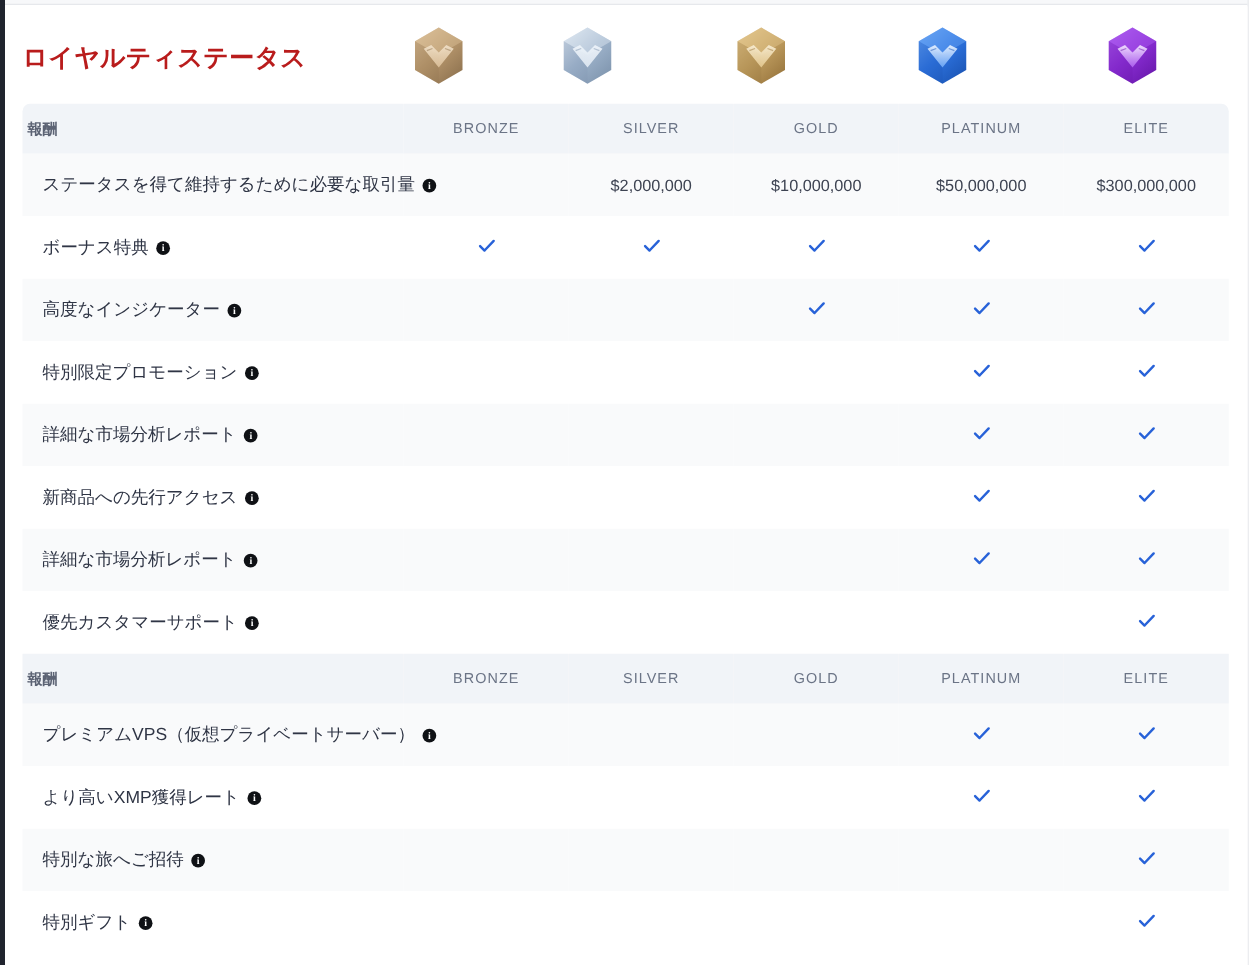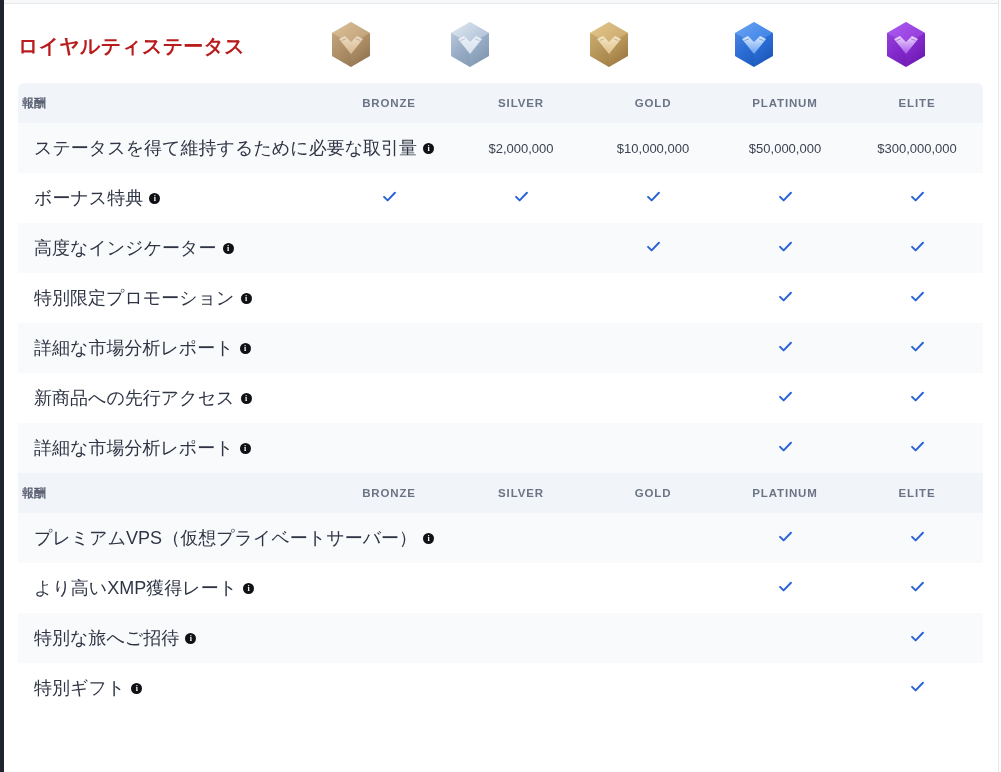--- a/index.html
+++ b/index.html
@@ -101,21 +101,21 @@
     padding: 0;
     margin: 0;
   }
   .col-name { width: 305px; }
   .col-tier { width: 132px; }
 
   tr.head-row > th {
     background: #f1f4f8;
     height: 40px;
     font-size: 11.5px;
-    font-weight: bold;
+    font-weight: normal;
     letter-spacing: .85px;
     color: #6b7486;
     vertical-align: middle;
   }
   tr.head-row > th.h-name {
     text-align: left;
     padding-left: 4px;
     font-size: 12px;
     letter-spacing: 0;
     color: #5c6374;
@@ -144,21 +144,21 @@
     color: #3d4352;
   }
   tr.last-row > td:first-child { border-bottom-left-radius: 8px; }
   tr.last-row > td:last-child  { border-bottom-right-radius: 8px; }
 
   .feat {
     display: inline-flex;
     align-items: center;
     gap: 6px;
   }
-  .feat-label { font-size: 18px; color: #2f3545; }
+  .feat-label { font-size: 14px; color: #2f3545; }
 
   .info-icon {
     display: inline-block;
     width: 11px; height: 11px;
     border-radius: 50%;
     background: #0f1115;
     color: #ffffff;
     font-size: 8px;
     line-height: 11px;
     text-align: center;
@@ -423,20 +423,33 @@
           <td class="c-val"><span class="blank"></span></td>
           <td class="c-val"><span class="blank"></span></td>
           <td class="c-val"><span class="blank"></span></td>
           <td class="c-val"><span class="check"><svg viewBox="0 0 20 20" width="17" height="17" fill="none">
                 <path d="M3.6 10.4 L7.8 14.6 L16.4 5.6" stroke="currentColor" stroke-width="2.3" stroke-linecap="round" stroke-linejoin="round"></path>
               </svg></span></td>
           <td class="c-val"><span class="check"><svg viewBox="0 0 20 20" width="17" height="17" fill="none">
                 <path d="M3.6 10.4 L7.8 14.6 L16.4 5.6" stroke="currentColor" stroke-width="2.3" stroke-linecap="round" stroke-linejoin="round"></path>
               </svg></span></td>
         </tr>
+        <tr class="body-row even">
+          <td class="c-name"><span class="feat">
+              <span class="feat-label">優先カスタマーサポート</span>
+              <span class="info-icon">i</span>
+            </span></td>
+          <td class="c-val"><span class="blank"></span></td>
+          <td class="c-val"><span class="blank"></span></td>
+          <td class="c-val"><span class="blank"></span></td>
+          <td class="c-val"><span class="blank"></span></td>
+          <td class="c-val"><span class="check"><svg viewBox="0 0 20 20" width="17" height="17" fill="none">
+                <path d="M3.6 10.4 L7.8 14.6 L16.4 5.6" stroke="currentColor" stroke-width="2.3" stroke-linecap="round" stroke-linejoin="round"></path>
+              </svg></span></td>
+        </tr>
         <tr class="head-row">
           <th class="h-name">報酬</th>
           <th class="h-tier">BRONZE</th>
           <th class="h-tier">SILVER</th>
           <th class="h-tier">GOLD</th>
           <th class="h-tier">PLATINUM</th>
           <th class="h-tier">ELITE</th>
         </tr>
         <tr class="body-row odd">
           <td class="c-name"><span class="feat">

